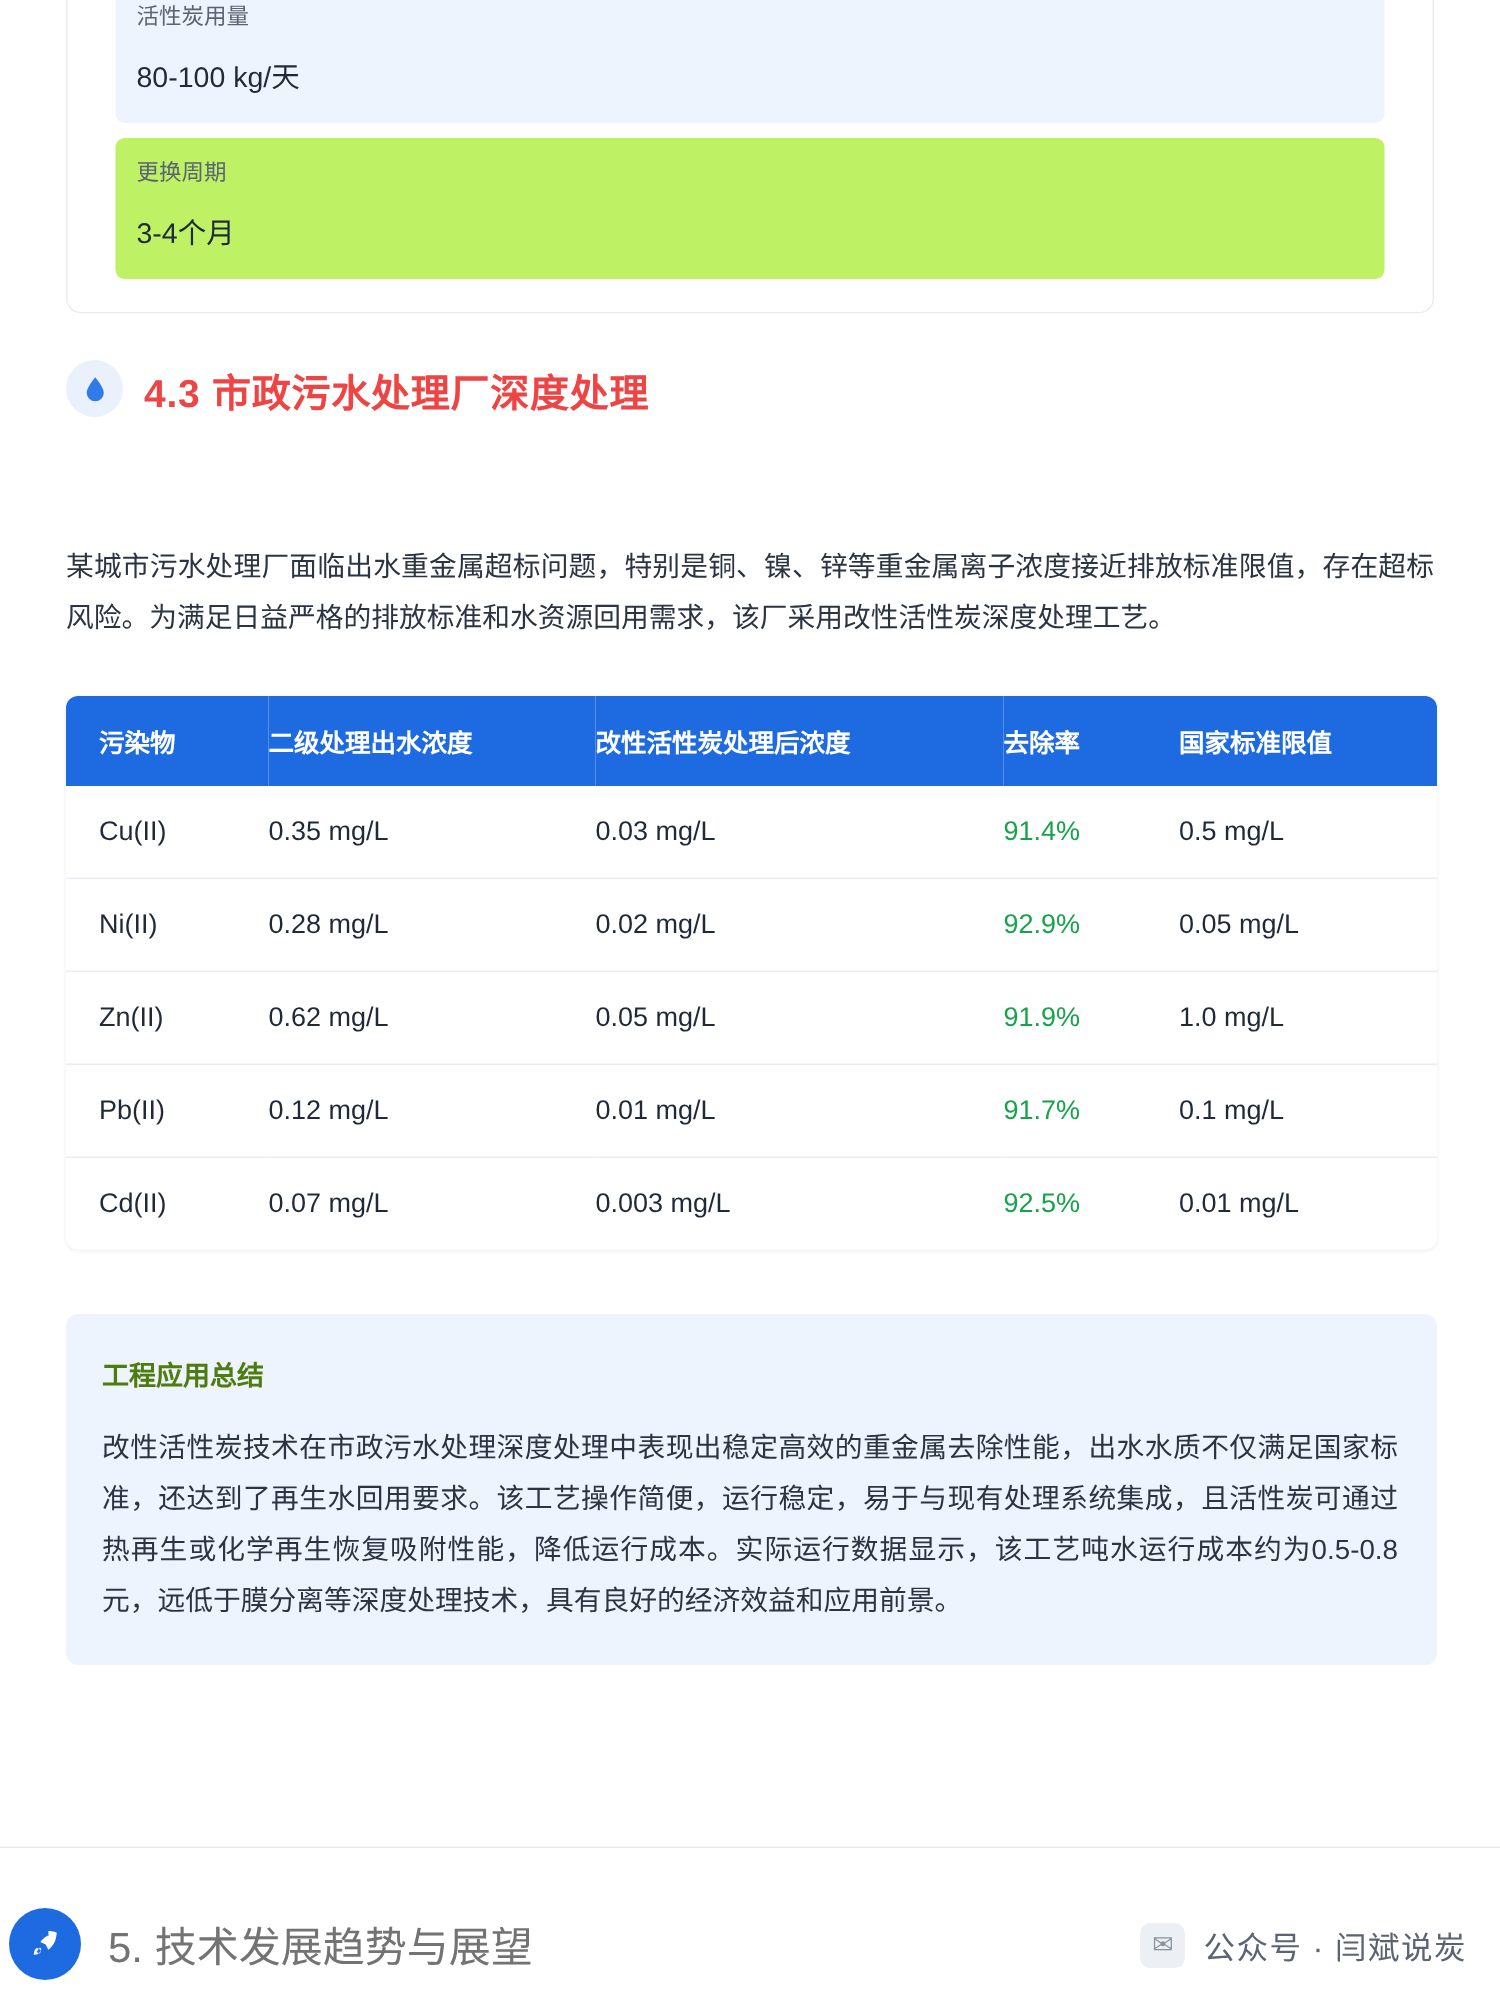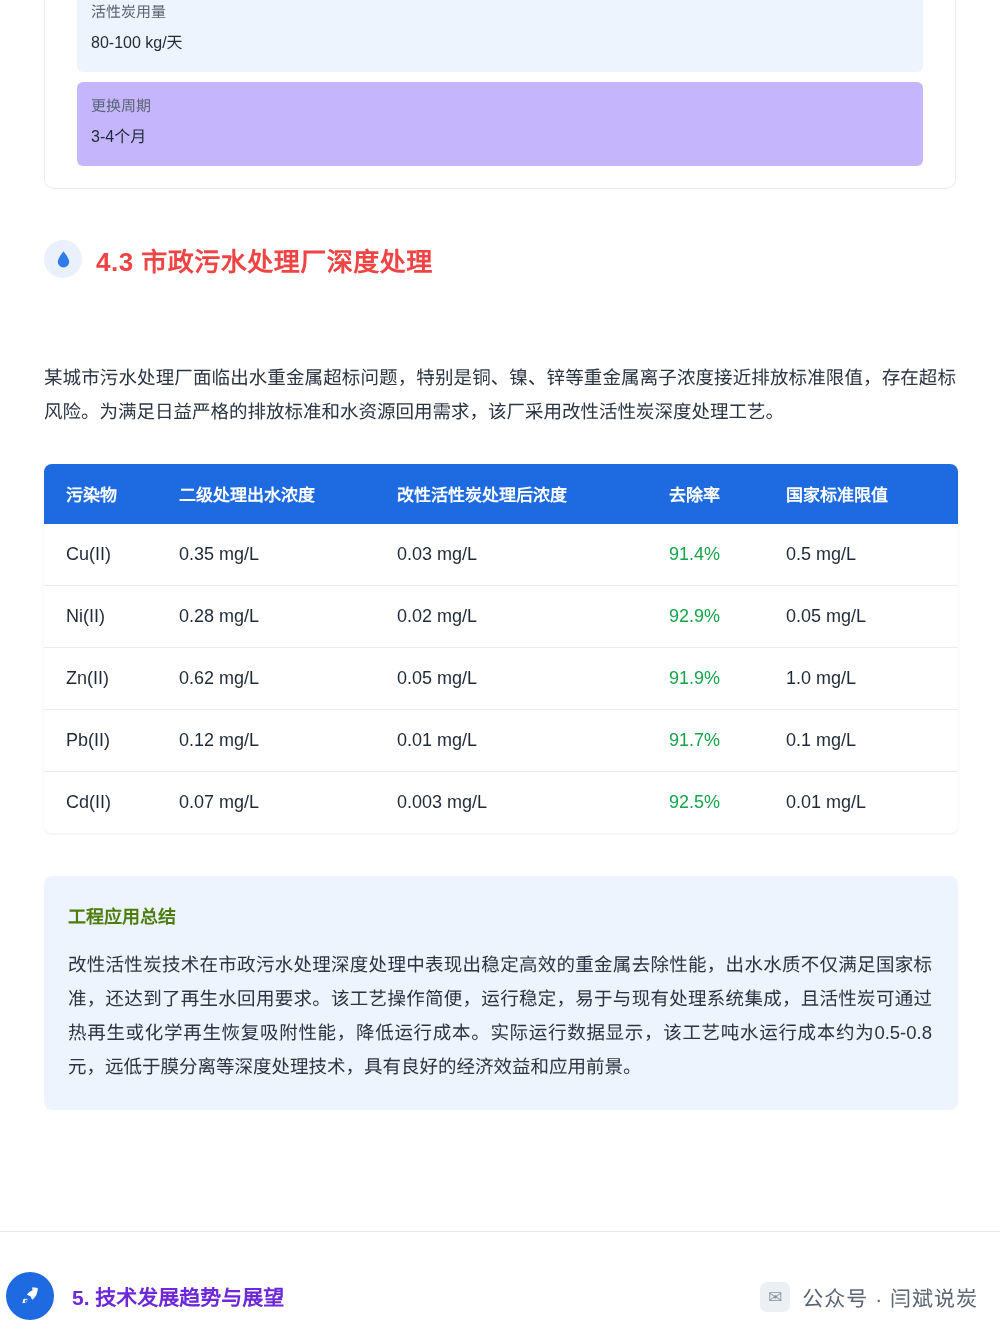--- a/index.html
+++ b/index.html
@@ -28,31 +28,31 @@
     border-radius: 0 0 10px 10px;
     box-sizing: border-box;
     padding: 0 0 22px 0;
   }
   .spec-row {
     margin: 0 32px;
     padding: 12px 14px 14px 14px;
     border-radius: 6px;
   }
   .spec-row.alt { background: #eef4fd; }
-  .spec-row.plain { background: #c4b5fd; }
+  .spec-row.plain { background: #bef264; }
   .spec-label {
     font-size: 15px;
     color: #5b6473;
     line-height: 24px;
   }
   .spec-value {
-    font-size: 16px;
+    font-size: 19px;
     color: #1f2937;
     line-height: 30px;
-    margin-top: 4px;
+    margin-top: 14px;
   }
   .gap { height: 10px; }
 
   
   .section-head {
     position: absolute;
     left: 44px;
     top: 240px;
     display: flex;
     align-items: center;
@@ -183,23 +183,23 @@
     border-radius: 50%;
     background: #1e6ae1;
     display: flex;
     align-items: center;
     justify-content: center;
     color: #fff;
     font-size: 22px;
     line-height: 1;
   }
   .section5-title {
-    font-size: 21px;
-    font-weight: bold;
-    color: #6d28d9;
+    font-size: 28px;
+    font-weight: normal;
+    color: #737373;
   }
 
   
   .account {
     position: absolute;
     right: 22px;
     top: 1282px;
     display: flex;
     align-items: center;
     gap: 12px;

